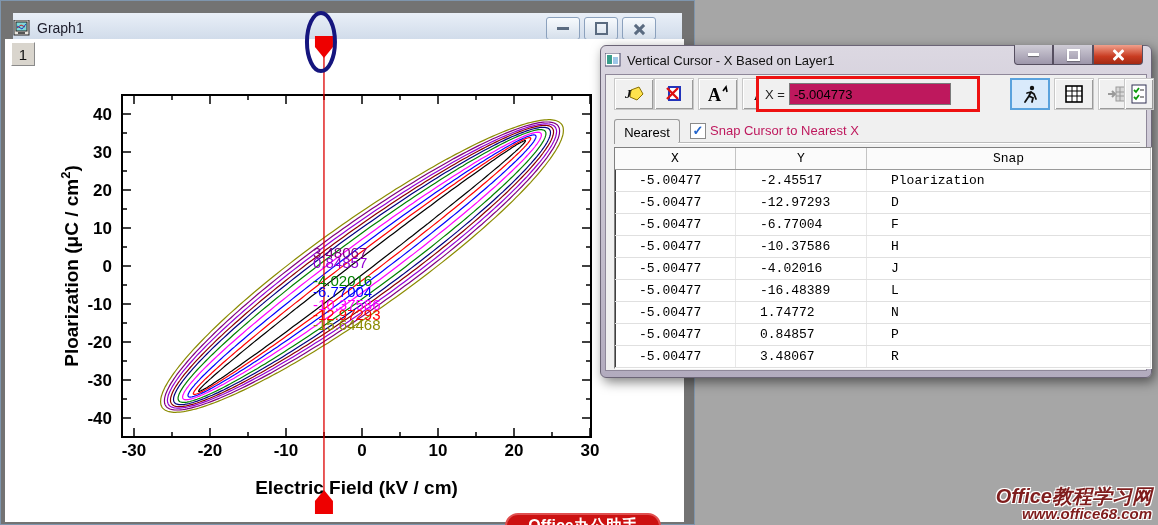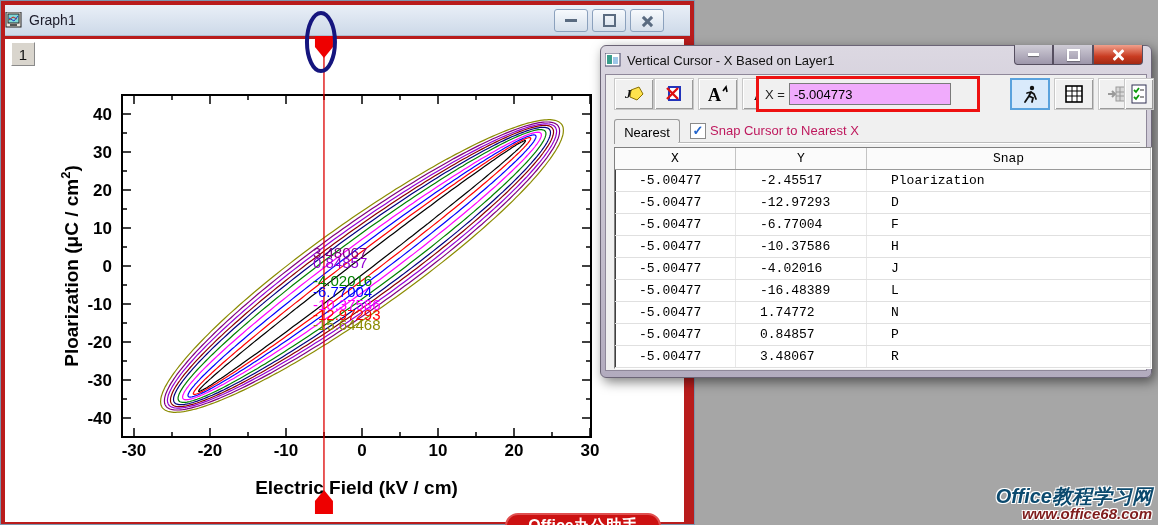--- a/index.html
+++ b/index.html
@@ -1,21 +1,21 @@
 <!DOCTYPE html>
 <html><head>
 <meta charset="utf-8">
 <style>
   html,body{margin:0;padding:0;}
   body{width:1158px;height:525px;position:relative;overflow:hidden;
        font-family:"Liberation Sans",sans-serif;background:#a6a6a6;}
 
   
   .graph-window{position:absolute;left:0;top:0;width:695px;height:525px;
-    background:#b91c1c;border:1px solid #7e95ad;box-sizing:border-box;padding:4px;}
+    background:#737373;border:1px solid #7e95ad;box-sizing:border-box;padding:12px;}
   .graph-titlebar{height:30px;display:flex;align-items:center;
     background:linear-gradient(#e9eff7,#cdd9e8);border-bottom:1px solid #aebdd0;position:relative;}
   .graph-title{font-size:14px;color:#1c1c2a;margin-left:6px;}
   .win-btns{position:absolute;right:26px;top:4px;display:flex;gap:4px;}
   .win-btn{width:32px;height:21px;border:1px solid #8ba1bd;border-radius:3px;
     background:linear-gradient(#f7fafd,#d5dfeb);display:flex;align-items:center;justify-content:center;}
   .g-min{width:12px;height:3px;background:#5a6b80;}
   .g-rest{width:9px;height:9px;border:2px solid #5a6b80;}
   .g-x{position:relative;width:12px;height:12px;}
   .g-x::before,.g-x::after{content:"";position:absolute;left:5px;top:0;width:3px;height:13px;background:#5a6b80;}
@@ -55,21 +55,21 @@
 
   .toolbar{position:absolute;left:0;top:0;width:100%;height:40px;}
   .tbtn{position:absolute;top:3px;width:40px;height:32px;background:#f0f0f0;
     border:1px solid #888;border-top-color:#fff;border-left-color:#fff;
     display:flex;align-items:center;justify-content:center;box-sizing:border-box;}
   .tbtn.raised{border:1px solid #888;box-shadow:inset 1px 1px 0 #fff, inset -1px -1px 0 #9a9a9a;border-color:#c8c8c8;}
   .tbtn.pressed{background:#d9eafb;border:2px solid #5aa2dd;}
   .x-annotation{position:absolute;left:150px;top:1px;width:224px;height:36px;border:3px solid #ee1111;
     box-sizing:border-box;display:flex;align-items:center;background:#f0f0f0;z-index:5;}
   .x-label{font-size:13px;color:#222;margin:0 4px 0 6px;white-space:nowrap;}
-  .x-input{width:162px;height:22px;border:1px solid #7a7a7a;background:#f0abfc;font-size:13px;
+  .x-input{width:162px;height:22px;border:1px solid #7a7a7a;background:#be185d;font-size:13px;
     font-family:"Liberation Sans",sans-serif;padding:0 4px;box-sizing:border-box;}
 
   .tabrow{position:absolute;left:0;top:42px;width:100%;height:26px;}
   .tab{position:absolute;left:8px;top:2px;width:64px;height:24px;background:#f0f0f0;
     border:1px solid #999;border-bottom:none;border-radius:3px 3px 0 0;
     font-size:13px;display:flex;align-items:center;justify-content:center;}
   .tab-line{position:absolute;left:72px;top:25px;right:6px;height:1px;background:#bbb;box-shadow:0 1px 0 #fff;}
   .chk{position:absolute;left:84px;top:6px;width:14px;height:14px;background:#fff;border:1px solid #8a8a8a;
     font-size:13px;line-height:13px;text-align:center;color:#2264cc;font-weight:bold;}
   .chk-label{position:absolute;left:104px;top:6px;font-size:13px;color:#be185d;}
@@ -77,21 +77,21 @@
   .tablewrap{position:absolute;left:8px;top:72px;width:536px;height:220px;background:#fff;
     border:1px solid #808080;border-bottom-color:#fff;border-right-color:#fff;box-shadow:inset 1px 1px 0 #404040;overflow:hidden;}
   table.cursor-table{border-collapse:collapse;width:100%;font-family:"Liberation Mono","DejaVu Sans Mono",monospace;font-size:13px;color:#000;}
   table.cursor-table th{font-weight:normal;height:19px;background:#fbfbfb;
     border-bottom:1px solid #9a9a9a;border-right:1px solid #c4c4c4;}
   table.cursor-table td{height:19px;text-align:left;border-bottom:1px solid #e0e0e0;border-right:1px solid #e8e8e8;padding-left:24px;}
   table.cursor-table .c0{width:95px;} table.cursor-table .c1{width:105px;}
 
   
   .watermark{position:absolute;right:6px;bottom:4px;text-align:right;z-index:30;font-style:italic;line-height:1.0;}
-  .wm1{font-size:20px;font-weight:bold;color:#0c4a6e;
+  .wm1{font-size:20px;font-weight:bold;color:#7f1d1d;
     text-shadow:-1px -1px 0 #fff,1px -1px 0 #fff,-1px 1px 0 #fff,1px 1px 0 #fff;}
   .wm2{font-size:15px;font-weight:bold;color:#7f1d1d;
     text-shadow:-1px -1px 0 #fff,1px -1px 0 #fff,-1px 1px 0 #fff,1px 1px 0 #fff;}
 
   .icon-svg{display:block;}
 </style>
 </head>
 <body>
 
 <div class="graph-window">

